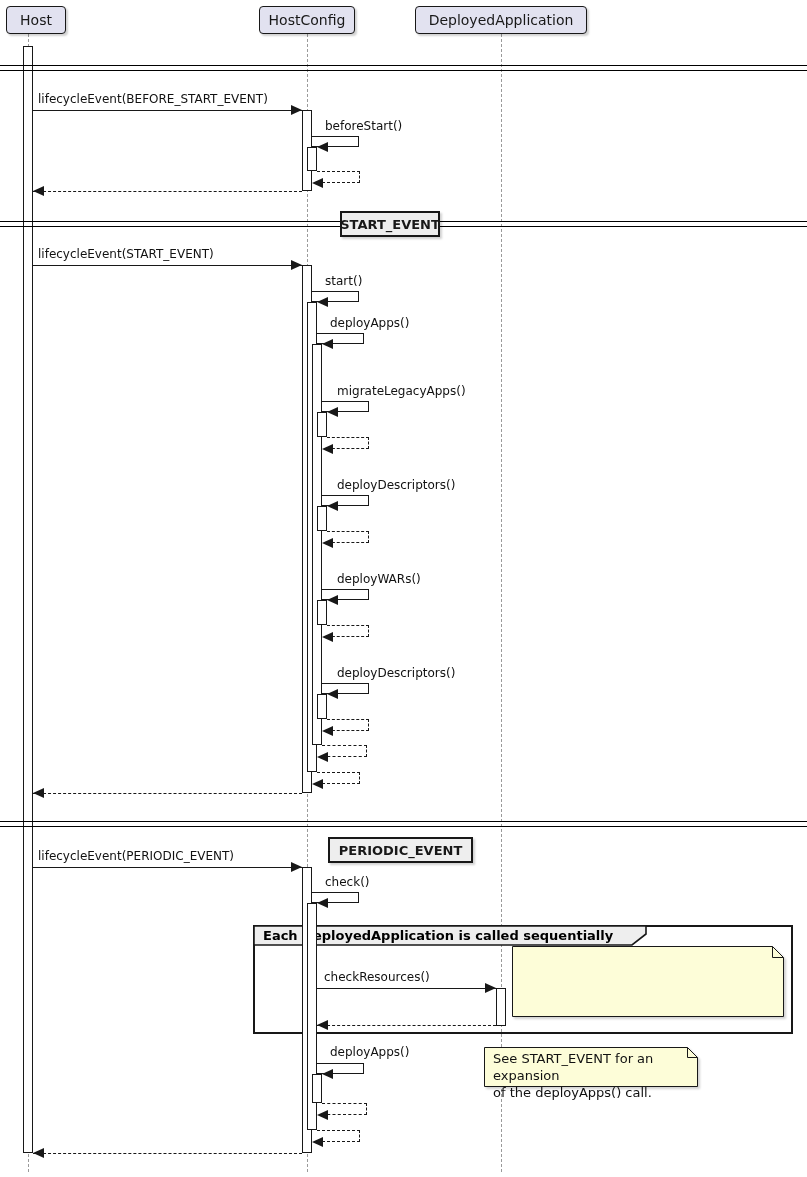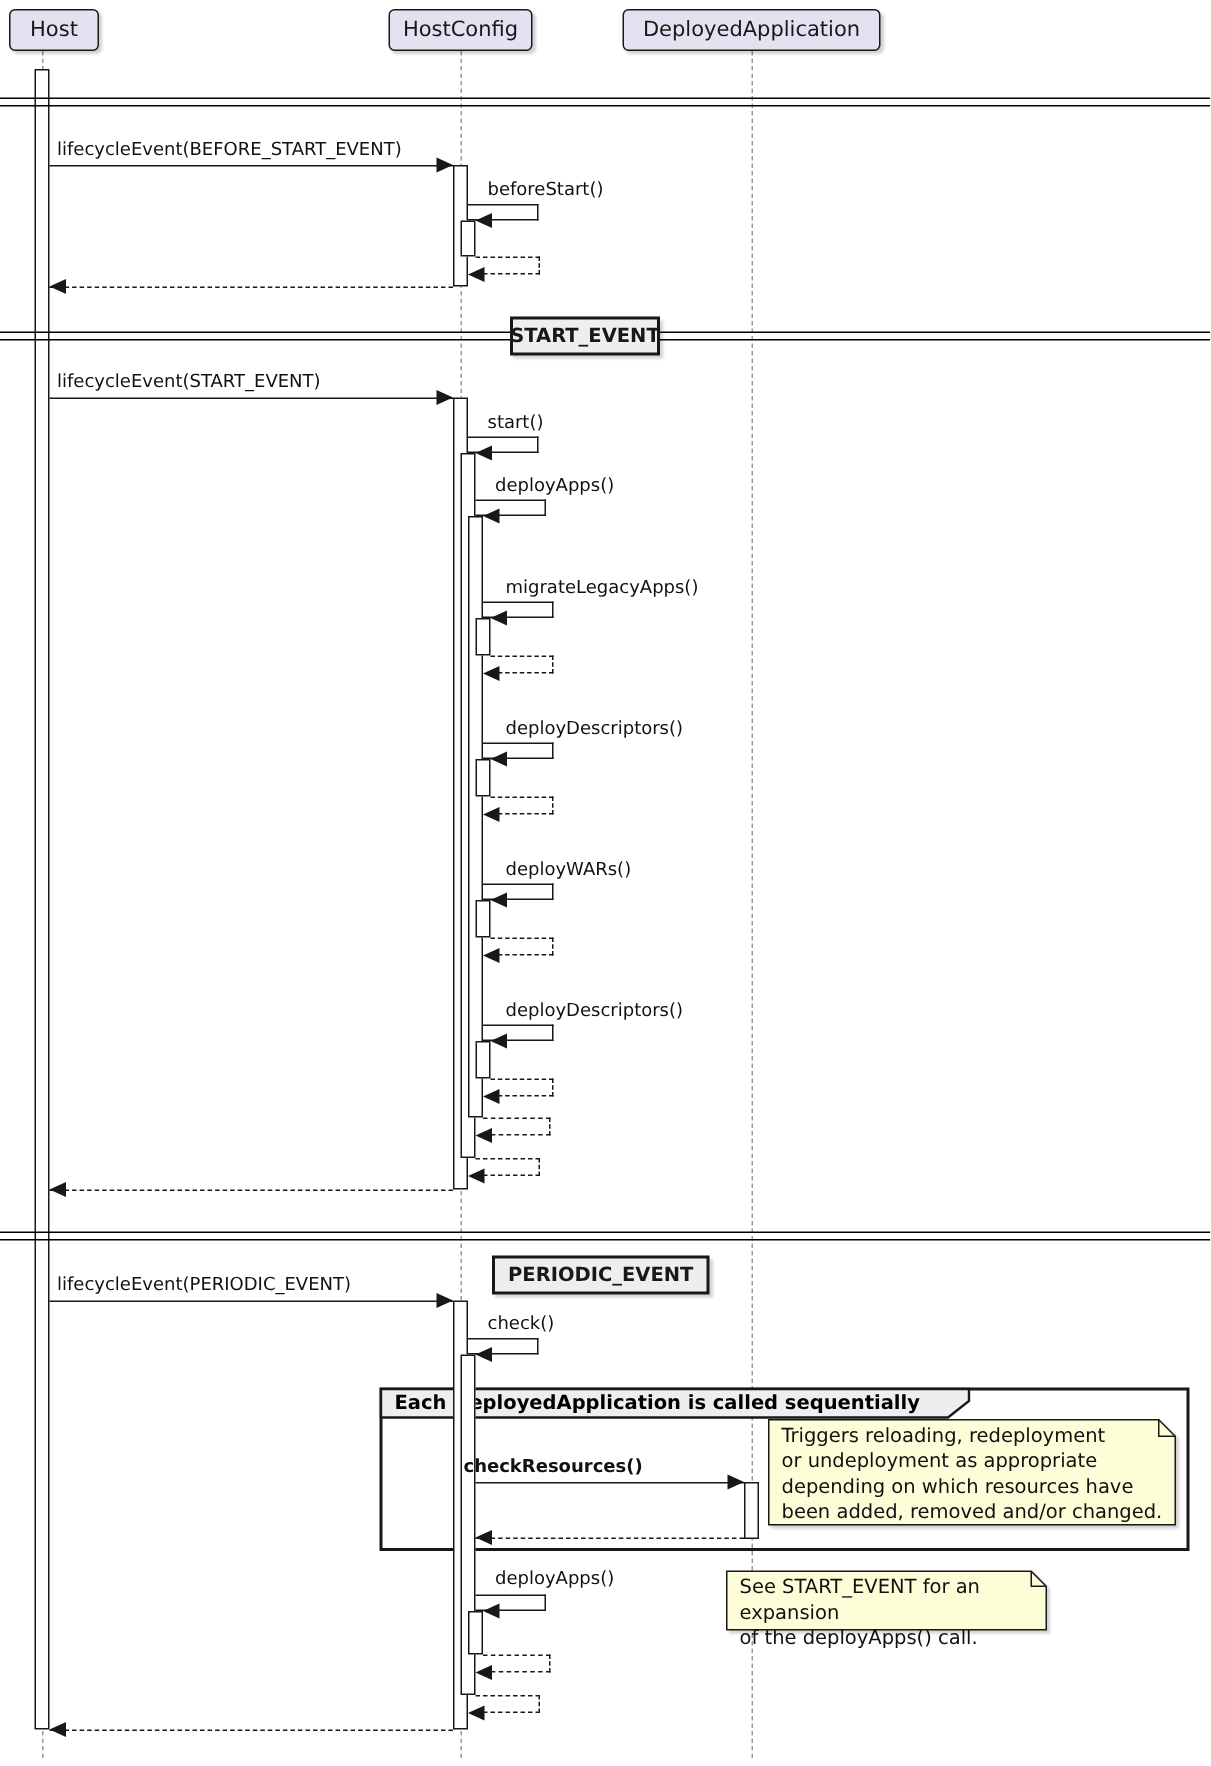--- a/index.html
+++ b/index.html
@@ -121,21 +121,21 @@
   <div class="tri-l" style="left:33px;top:788px;"></div>
 
   <div class="mlabel" style="left:38px;top:849px;">lifecycleEvent(PERIODIC_EVENT)</div>
   <div class="msg" style="left:33px;top:867px;width:269px;"></div>
   <div class="tri-r" style="left:291px;top:862px;"></div>
 
   <div class="mlabel" style="left:325px;top:875px;">check()</div>
   <div class="loop" style="left:312px;top:892px;"></div>
   <div class="tri-l" style="left:317px;top:898px;"></div>
 
-  <div class="mlabel" style="left:309px;top:970px;font-weight:bold;">checkResources()</div>
+  <div class="mlabel" style="left:324px;top:970px;">checkResources()</div>
   <div class="msg" style="left:317px;top:988px;width:179px;"></div>
   <div class="tri-r" style="left:485px;top:983px;"></div>
 
   <div class="msg dashed" style="left:317px;top:1025px;width:179px;"></div>
   <div class="tri-l" style="left:317px;top:1020px;"></div>
 
   <div class="mlabel" style="left:330px;top:1045px;">deployApps()</div>
   <div class="loop" style="left:317px;top:1063px;"></div>
   <div class="tri-l" style="left:322px;top:1069px;"></div>
   <div class="loop dashed" style="left:322px;top:1103px;width:45px;"></div>
@@ -158,24 +158,20 @@
   <div class="divline" style="top:821px;"></div>
   <div class="divline" style="top:826px;"></div>
   <div class="divbox" style="left:328px;top:811px;width:145px;margin-top:26px;">
     <span>PERIODIC_EVENT</span>
   </div>
 
   <svg style="left:512px;top:946px;filter:drop-shadow(2px 2px 1px rgba(0,0,0,.18));" width="272" height="71">
     <path d="M0.5,0.5 H260.5 L271.5,11.5 V70.5 H0.5 Z" fill="#FDFDD8" stroke="#181818" stroke-width="1"></path>
     <path d="M260.5,0.5 V11.5 H271.5" fill="none" stroke="#181818" stroke-width="1"></path>
   </svg>
-  <div class="note-text" style="left:521px;top:949px;width:256px;">Triggers reloading, redeployment
-or undeployment as appropriate
-depending on which resources have
-been added, removed and/or changed.</div>
 
   <svg style="left:484px;top:1047px;filter:drop-shadow(2px 2px 1px rgba(0,0,0,.18));" width="214" height="40">
     <path d="M0.5,0.5 H203.5 L213.5,10.5 V39.5 H0.5 Z" fill="#FDFDD8" stroke="#181818" stroke-width="1"></path>
     <path d="M203.5,0.5 V10.5 H213.5" fill="none" stroke="#181818" stroke-width="1"></path>
   </svg>
   <div class="note-text" style="left:493px;top:1050px;width:200px;">See START_EVENT for an expansion
 of the deployApps() call.</div>
 
   <div class="pbox" style="left:6px;top:6px;width:60px;">
     <span>Host</span>

